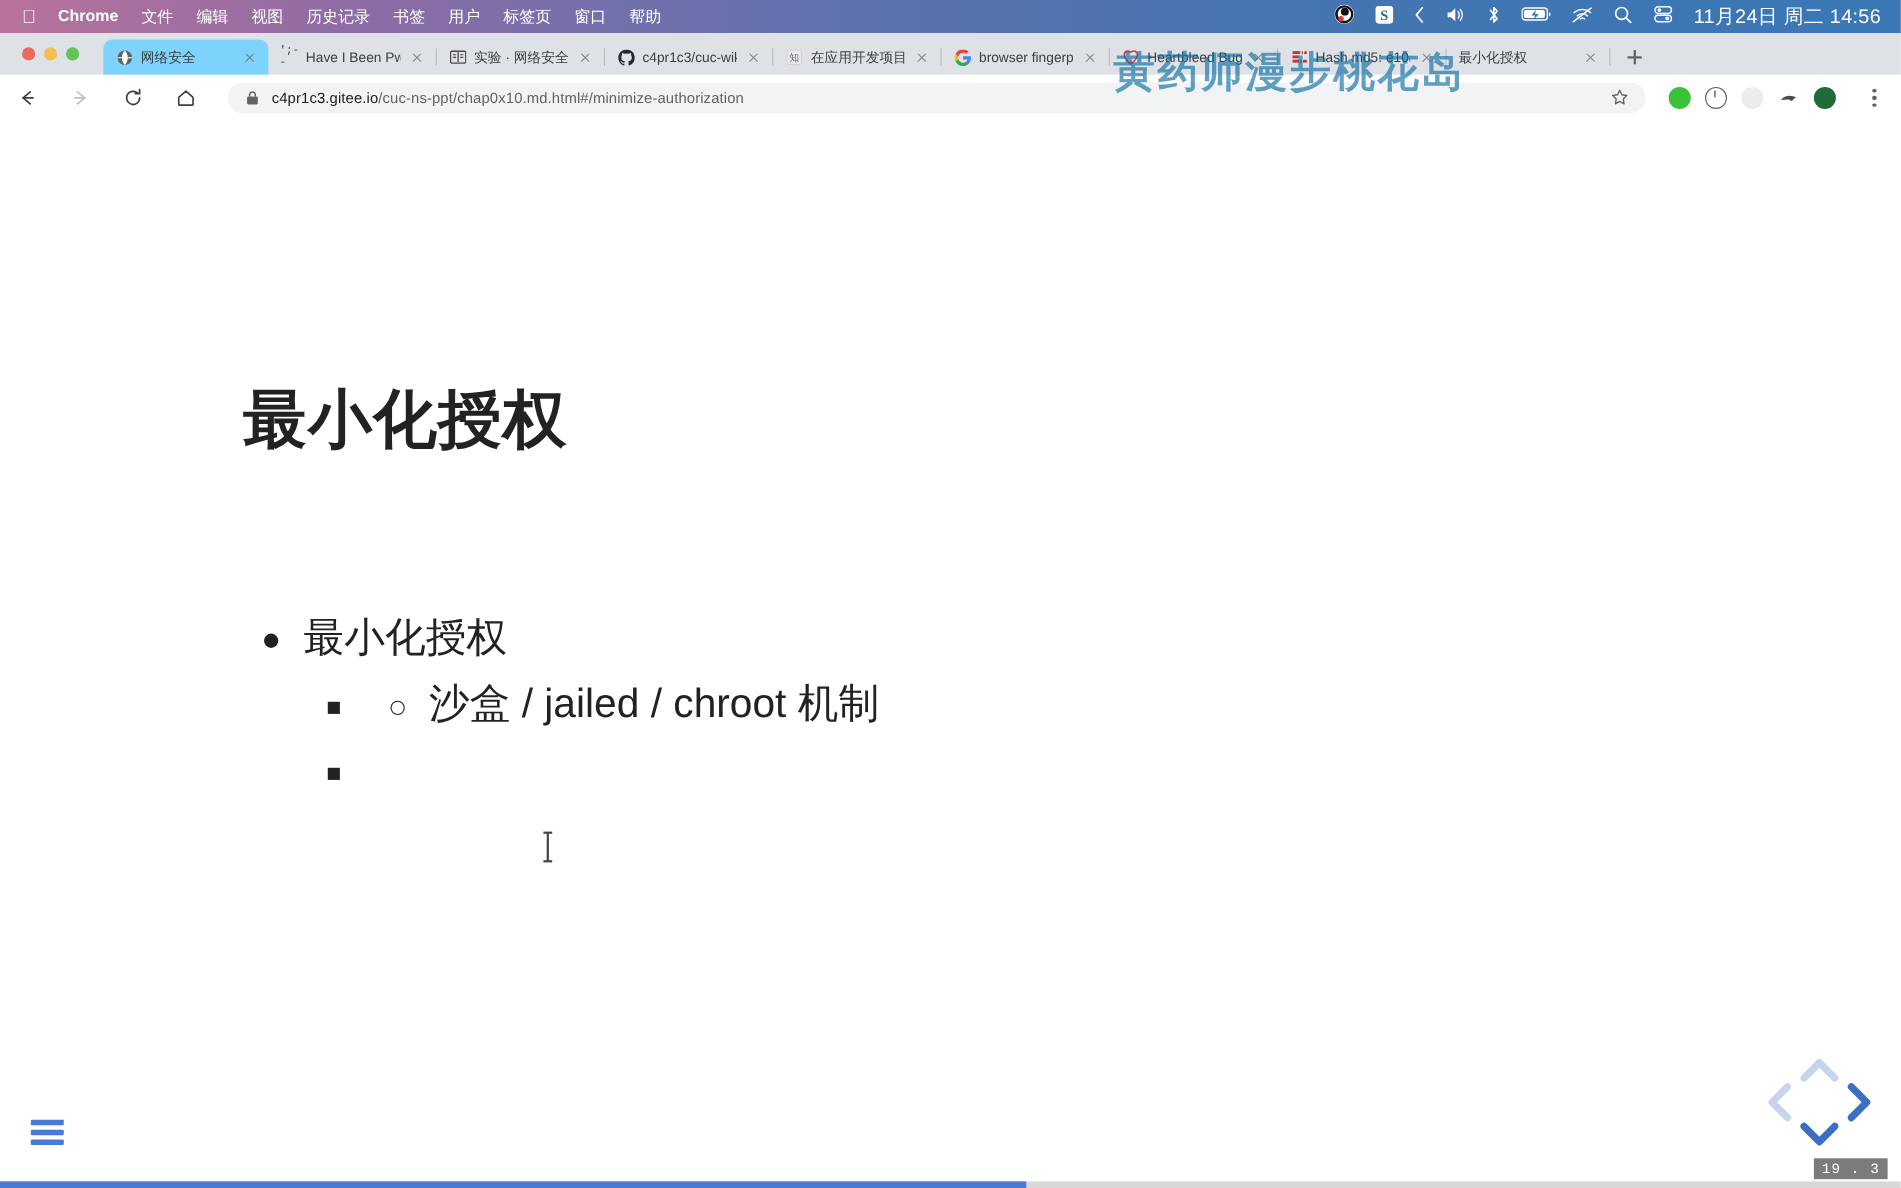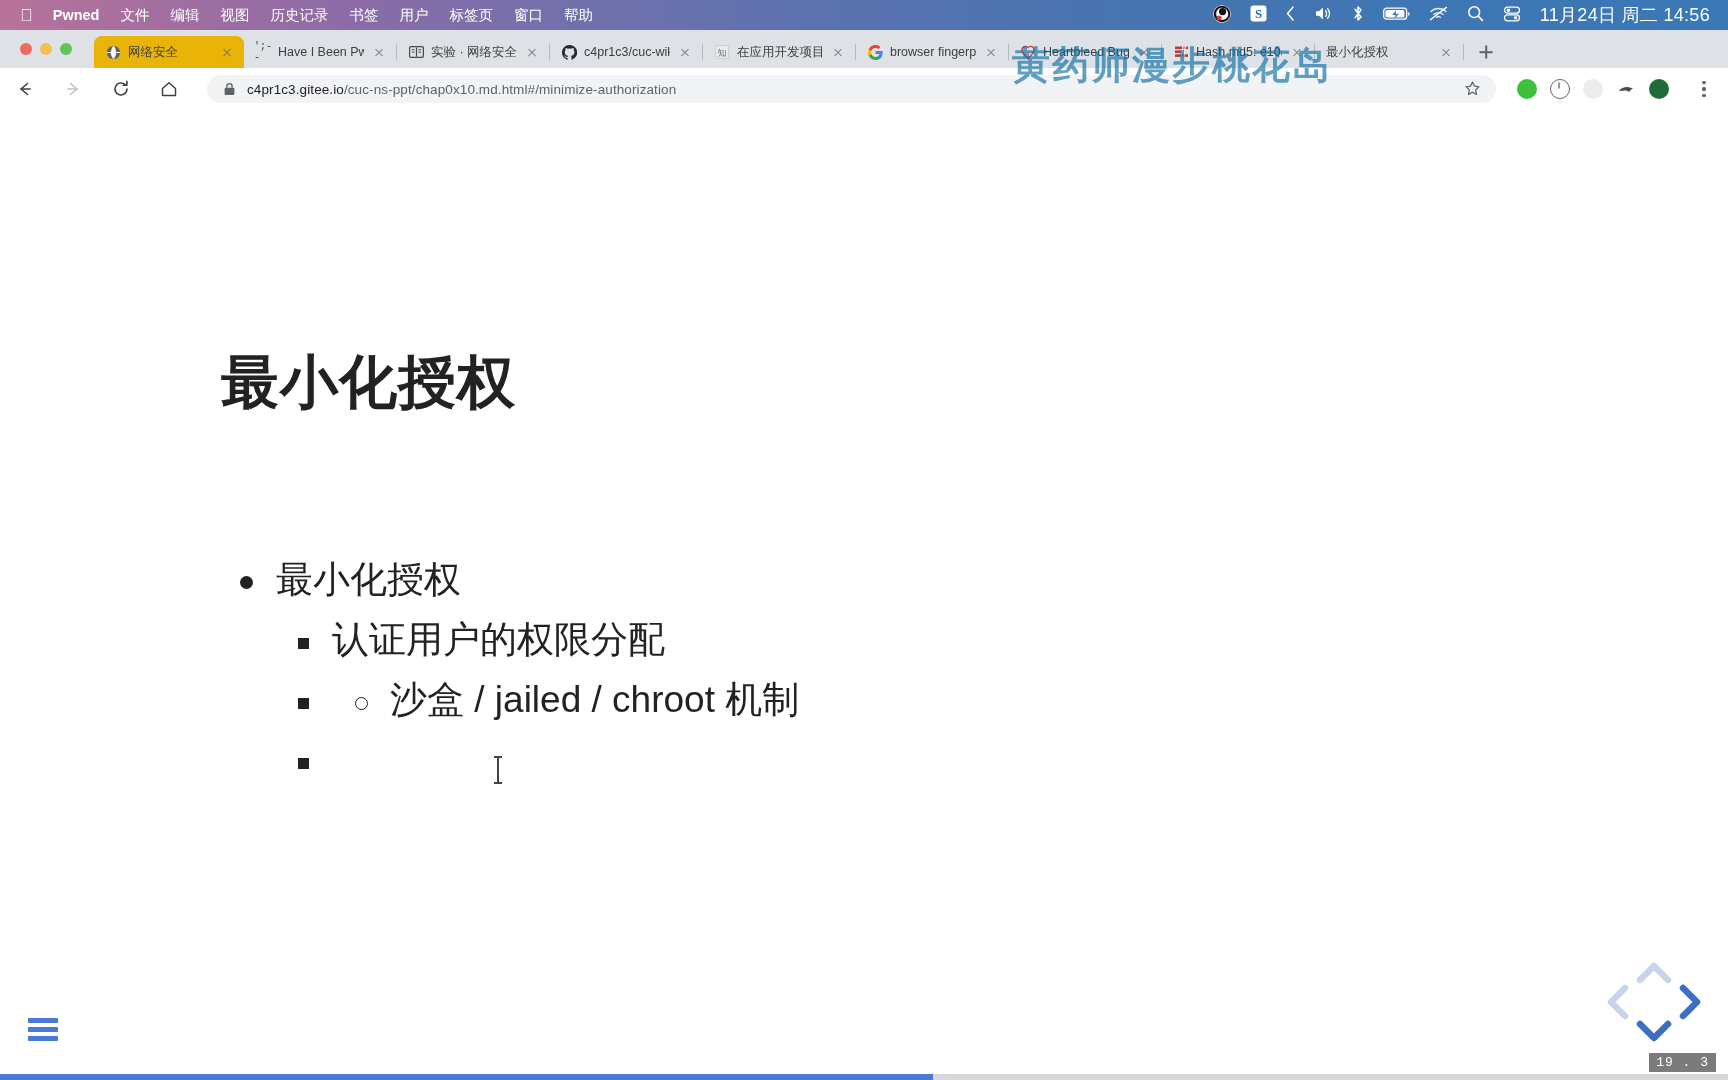--- a/index.html
+++ b/index.html
@@ -32,21 +32,21 @@
   .traffic{ position:absolute; left:20px; top:13px; display:flex; gap:8px; }
   .traffic i{ width:12px; height:12px; border-radius:50%; display:block; }
   .tl-r{ background:#ed6a5e; } .tl-y{ background:#f4bf4f; } .tl-g{ background:#61c454; }
 
   #tabs{ position:absolute; left:94px; top:6px; height:32px; display:flex; align-items:flex-end; }
   .tab{
     height:32px; display:flex; align-items:center; gap:7px;
     padding:0 9px 0 11px; position:relative; font-size:12.5px; color:#3c4043;
     border-radius:8px 8px 0 0; max-width:152px;
   }
-  .tab.active{ background:#eab308; }
+  .tab.active{ background:#7dd3fc; }
   .tab .favicon{ width:16px; height:16px; flex:0 0 16px; display:flex; align-items:center; justify-content:center; }
   .tab .tlabel{
     flex:1; white-space:nowrap; overflow:hidden; text-overflow:clip;
     font-size:12.5px; letter-spacing:0;
   }
   .tab .xclose{
     width:16px; height:16px; flex:0 0 16px; position:relative; opacity:.72;
   }
   .tab .xclose::before,.tab .xclose::after{
     content:""; position:absolute; left:3px; top:7.5px; width:10px; height:1.4px; background:#5f6368;
@@ -142,21 +142,21 @@
     position:absolute; left:1012px; top:40px; font-size:38px; color:#0369a1;
     opacity:.62; white-space:nowrap; letter-spacing:2px; pointer-events:none;
     font-weight:bold;
   }
 </style>
 </head>
 <body>
 
 <div id="menubar">
   <span class="apple"></span>
-  <span class="mi app">Pwned</span>
+  <span class="mi app">Chrome</span>
   <span class="mi">文件</span>
   <span class="mi">编辑</span>
   <span class="mi">视图</span>
   <span class="mi">历史记录</span>
   <span class="mi">书签</span>
   <span class="mi">用户</span>
   <span class="mi">标签页</span>
   <span class="mi">窗口</span>
   <span class="mi">帮助</span>
   <span class="spacer"></span>
@@ -413,23 +413,20 @@
 
 <div id="page">
   <div id="slide">
 
     <div id="slide-title">最小化授权</div>
 
     <ul class="lv1">
       <li>
         <span>最小化授权</span>
         <ul class="lv2">
-          <li>
-            <span>认证用户的权限分配</span>
-          </li>
           <li>
             <ul class="lv3">
               <li>
                 <span>沙盒 / jailed / chroot 机制</span>
               </li>
             </ul>
           </li>
           <li>
           </li>
         </ul>

